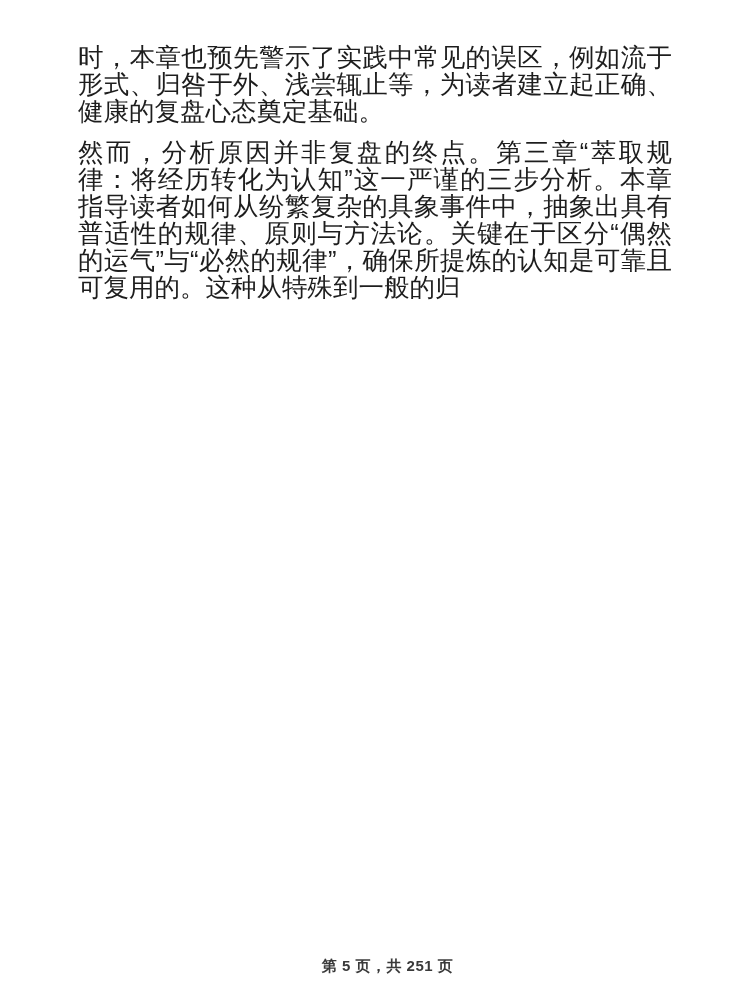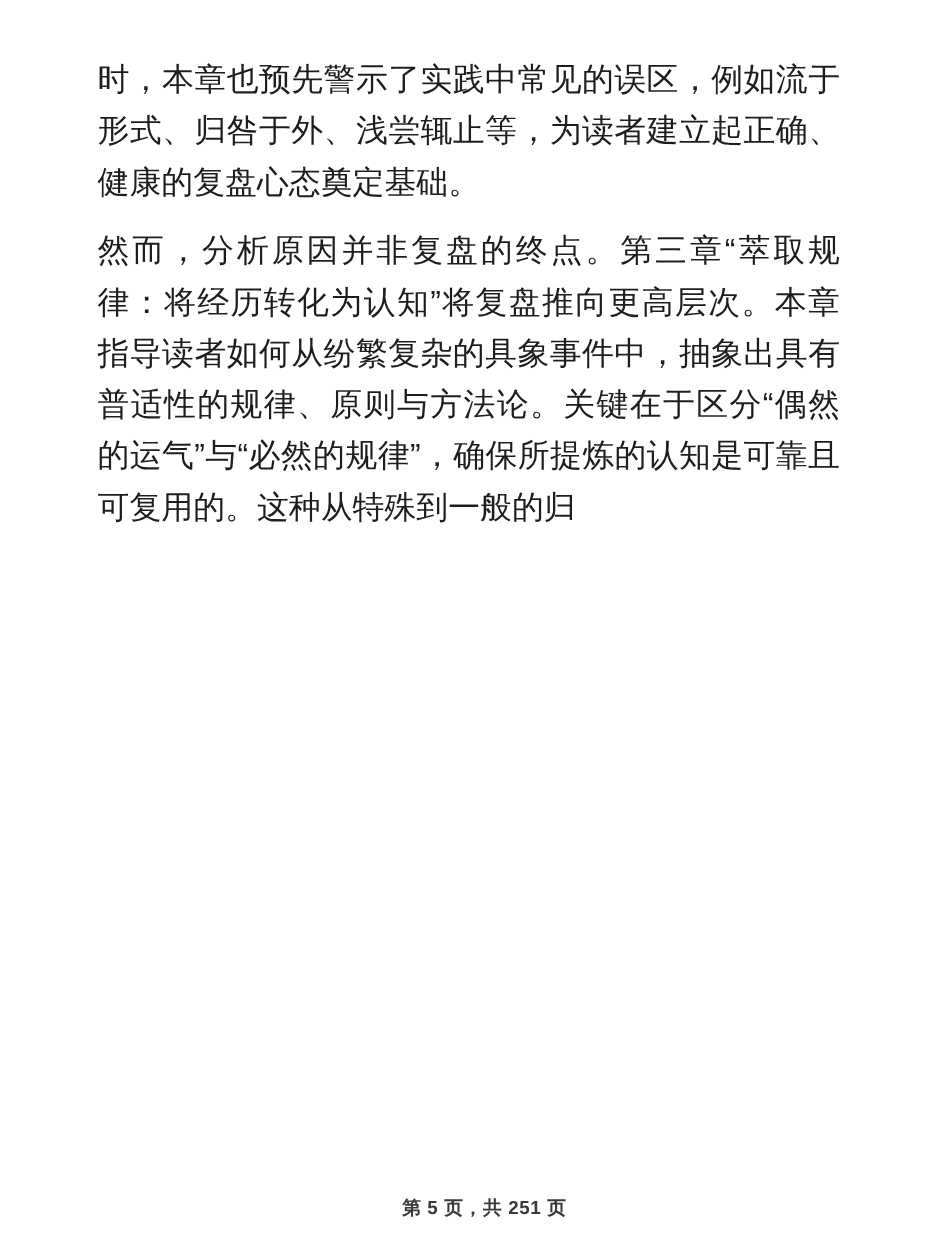--- a/index.html
+++ b/index.html
@@ -17,21 +17,21 @@
   }
   .page {
     box-sizing: border-box;
     width: 750px;
     height: 1000px;
     padding: 44px 78px 0 78px;
     position: relative;
   }
   .para {
     font-size: 25.5px;
-    line-height: 41px;
+    line-height: 27px;
     text-align: justify;
     text-justify: inter-character;
     margin: 0 0 14px 0;
     letter-spacing: 0px;
     color: #1d1d1d;
     font-weight: 500;
   }
   .para.first {
     margin-top: 0;
   }
@@ -49,17 +49,17 @@
   }
 </style>
 </head>
 <body>
 
 <div class="page">
 
   <p class="para first">时，本章也预先警示了实践中常见的误区，例如流于形式、归咎于外、浅尝辄止等，为读者建立起正确、健康的复盘心态奠定基础。</p>
 
 
-  <p class="para">然而，分析原因并非复盘的终点。第三章“萃取规律：将经历转化为认知”将复盘推向更高层次。本章指导读者如何从纷繁复杂的具象事件中，抽象出具有普适性的规律、原则与方法论。关键在于区分“偶然的运气”与“必然的规律”，确保所提炼的认知是可靠且可复用的。这种从特殊到一般的归</p>
+  <p class="para">然而，分析原因并非复盘的终点。第三章“萃取规律：将经历转化为认知”这一严谨的三步分析。本章指导读者如何从纷繁复杂的具象事件中，抽象出具有普适性的规律、原则与方法论。关键在于区分“偶然的运气”与“必然的规律”，确保所提炼的认知是可靠且可复用的。这种从特殊到一般的归</p>
 
   <div class="footer">第 5 页，共 251 页</div>
 
 </div>
 
 </body></html>

